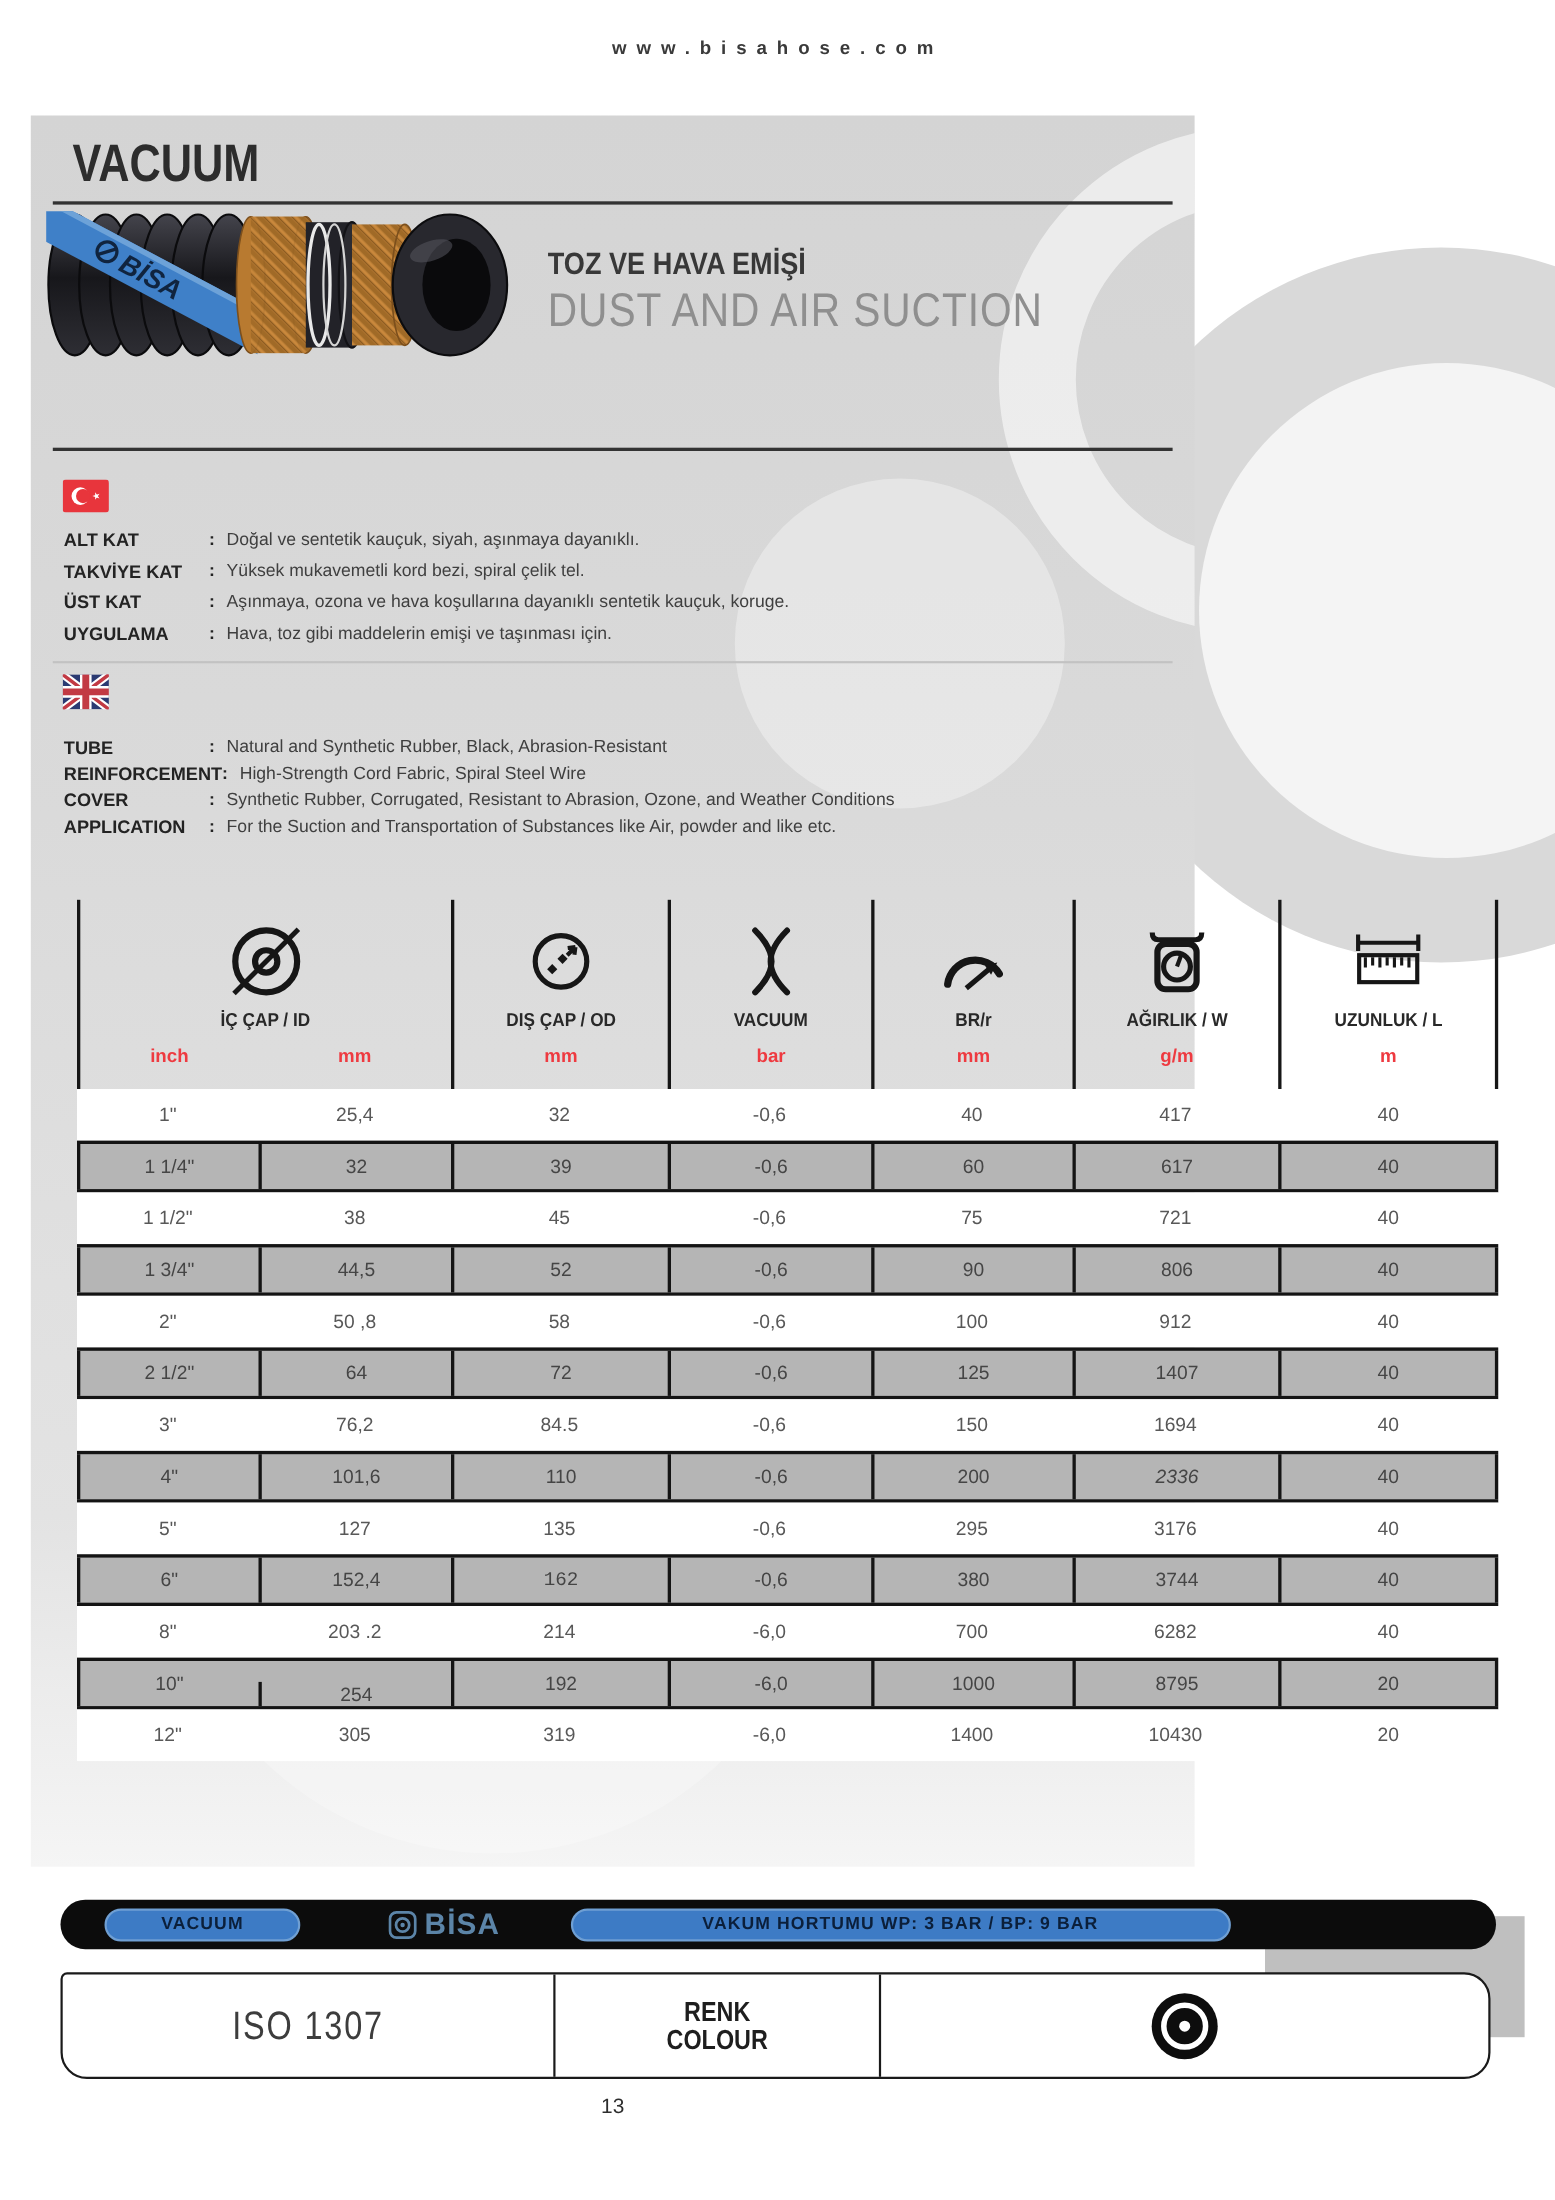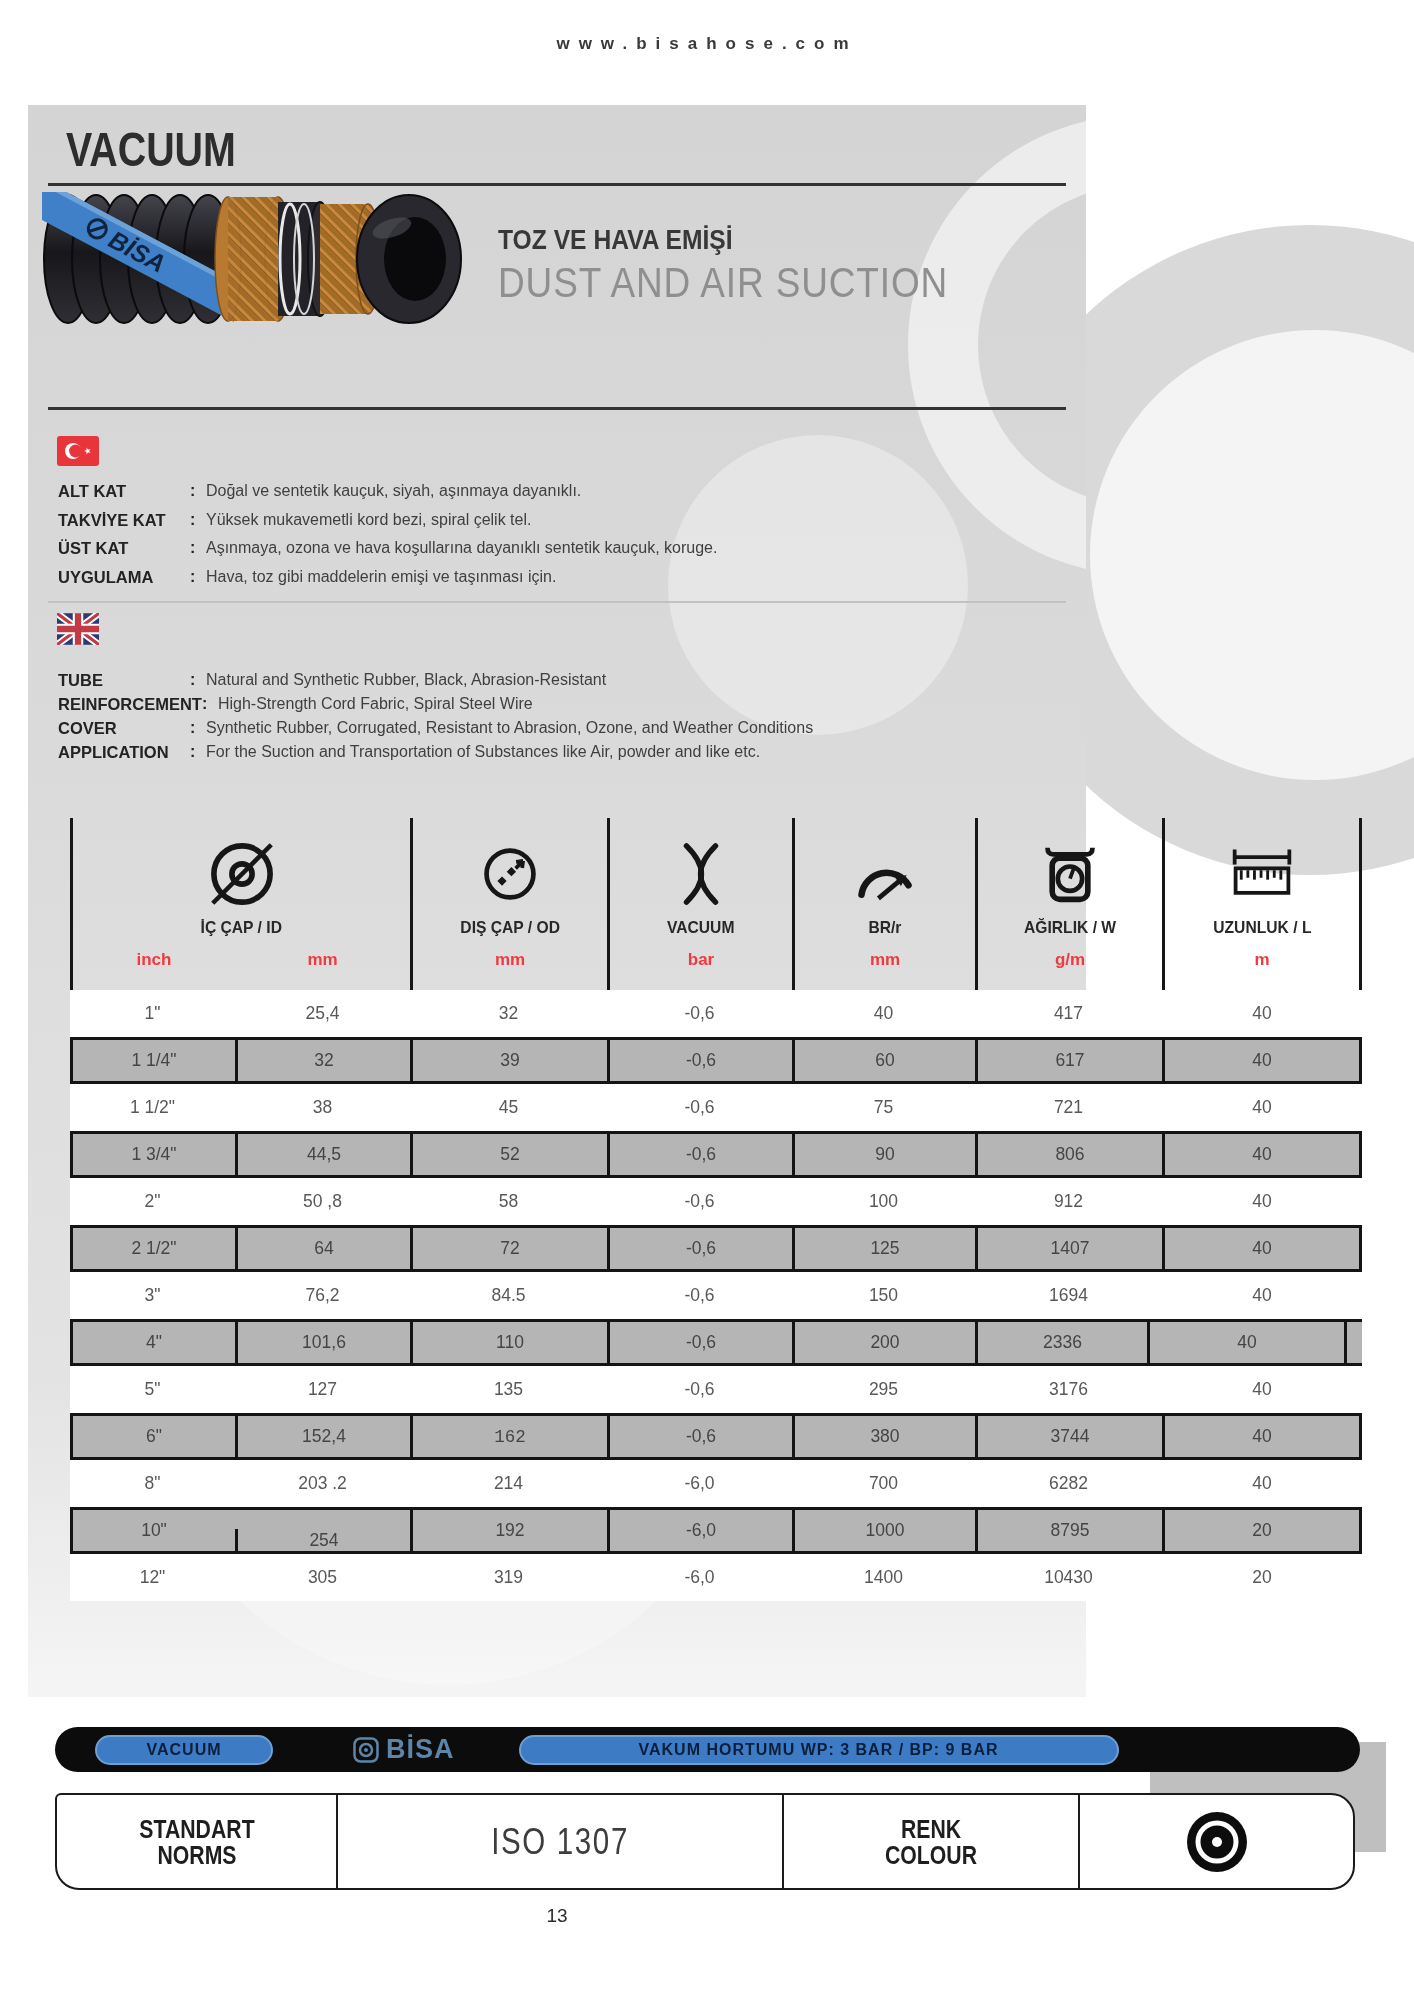--- a/index.html
+++ b/index.html
@@ -388,21 +388,21 @@
         <div class="td" style="width: 183px;">150</div>
         <div class="td" style="width: 187px;">1694</div>
         <div class="td" style="width: 200px;">40</div>
       </div>
       <div class="trow gray">
         <div class="td" style="width: 165px;">4"</div>
         <div class="td" style="width: 175px;">101,6</div>
         <div class="td" style="width: 197px;">110</div>
         <div class="td" style="width: 185px;">-0,6</div>
         <div class="td" style="width: 183px;">200</div>
-        <div class="td" style="width: 172px;">2336</div>
+        <div class="td" style="width: 187px; font-style: italic;">2336</div>
         <div class="td" style="width: 200px;">40</div>
       </div>
       <div class="trow white">
         <div class="td" style="width: 165px;">5"</div>
         <div class="td" style="width: 175px;">127</div>
         <div class="td" style="width: 197px;">135</div>
         <div class="td" style="width: 185px;">-0,6</div>
         <div class="td" style="width: 183px;">295</div>
         <div class="td" style="width: 187px;">3176</div>
         <div class="td" style="width: 200px;">40</div>
@@ -454,23 +454,20 @@
         <rect x="1.5" y="1.5" width="23" height="23" rx="6" fill="none" stroke="#5c85a8" stroke-width="2.5"></rect>
         <circle cx="13" cy="13" r="6" fill="none" stroke="#5c85a8" stroke-width="2.5"></circle>
         <circle cx="13" cy="13" r="2" fill="#5c85a8"></circle>
       </svg>
       <span>BİSA</span>
     </div>
     <div class="pill pill-2">VAKUM HORTUMU WP: 3 BAR / BP: 9 BAR</div>
   </div>
 
   <div class="footer">
-    <div class="fcell f0">
-      <div class="f-label">STANDART NORMS</div>
-    </div>
     <div class="fcell f1">
       <div class="f-iso">ISO 1307</div>
     </div>
     <div class="fcell f2">
       <div class="f-label">RENK COLOUR</div>
     </div>
     <div class="fcell f3">
       <svg width="66" height="66" viewBox="0 0 66 66">
         <circle cx="33" cy="33" r="30" fill="#0d0d0d"></circle>
         <circle cx="33" cy="33" r="19" fill="none" stroke="#fff" stroke-width="5"></circle>

